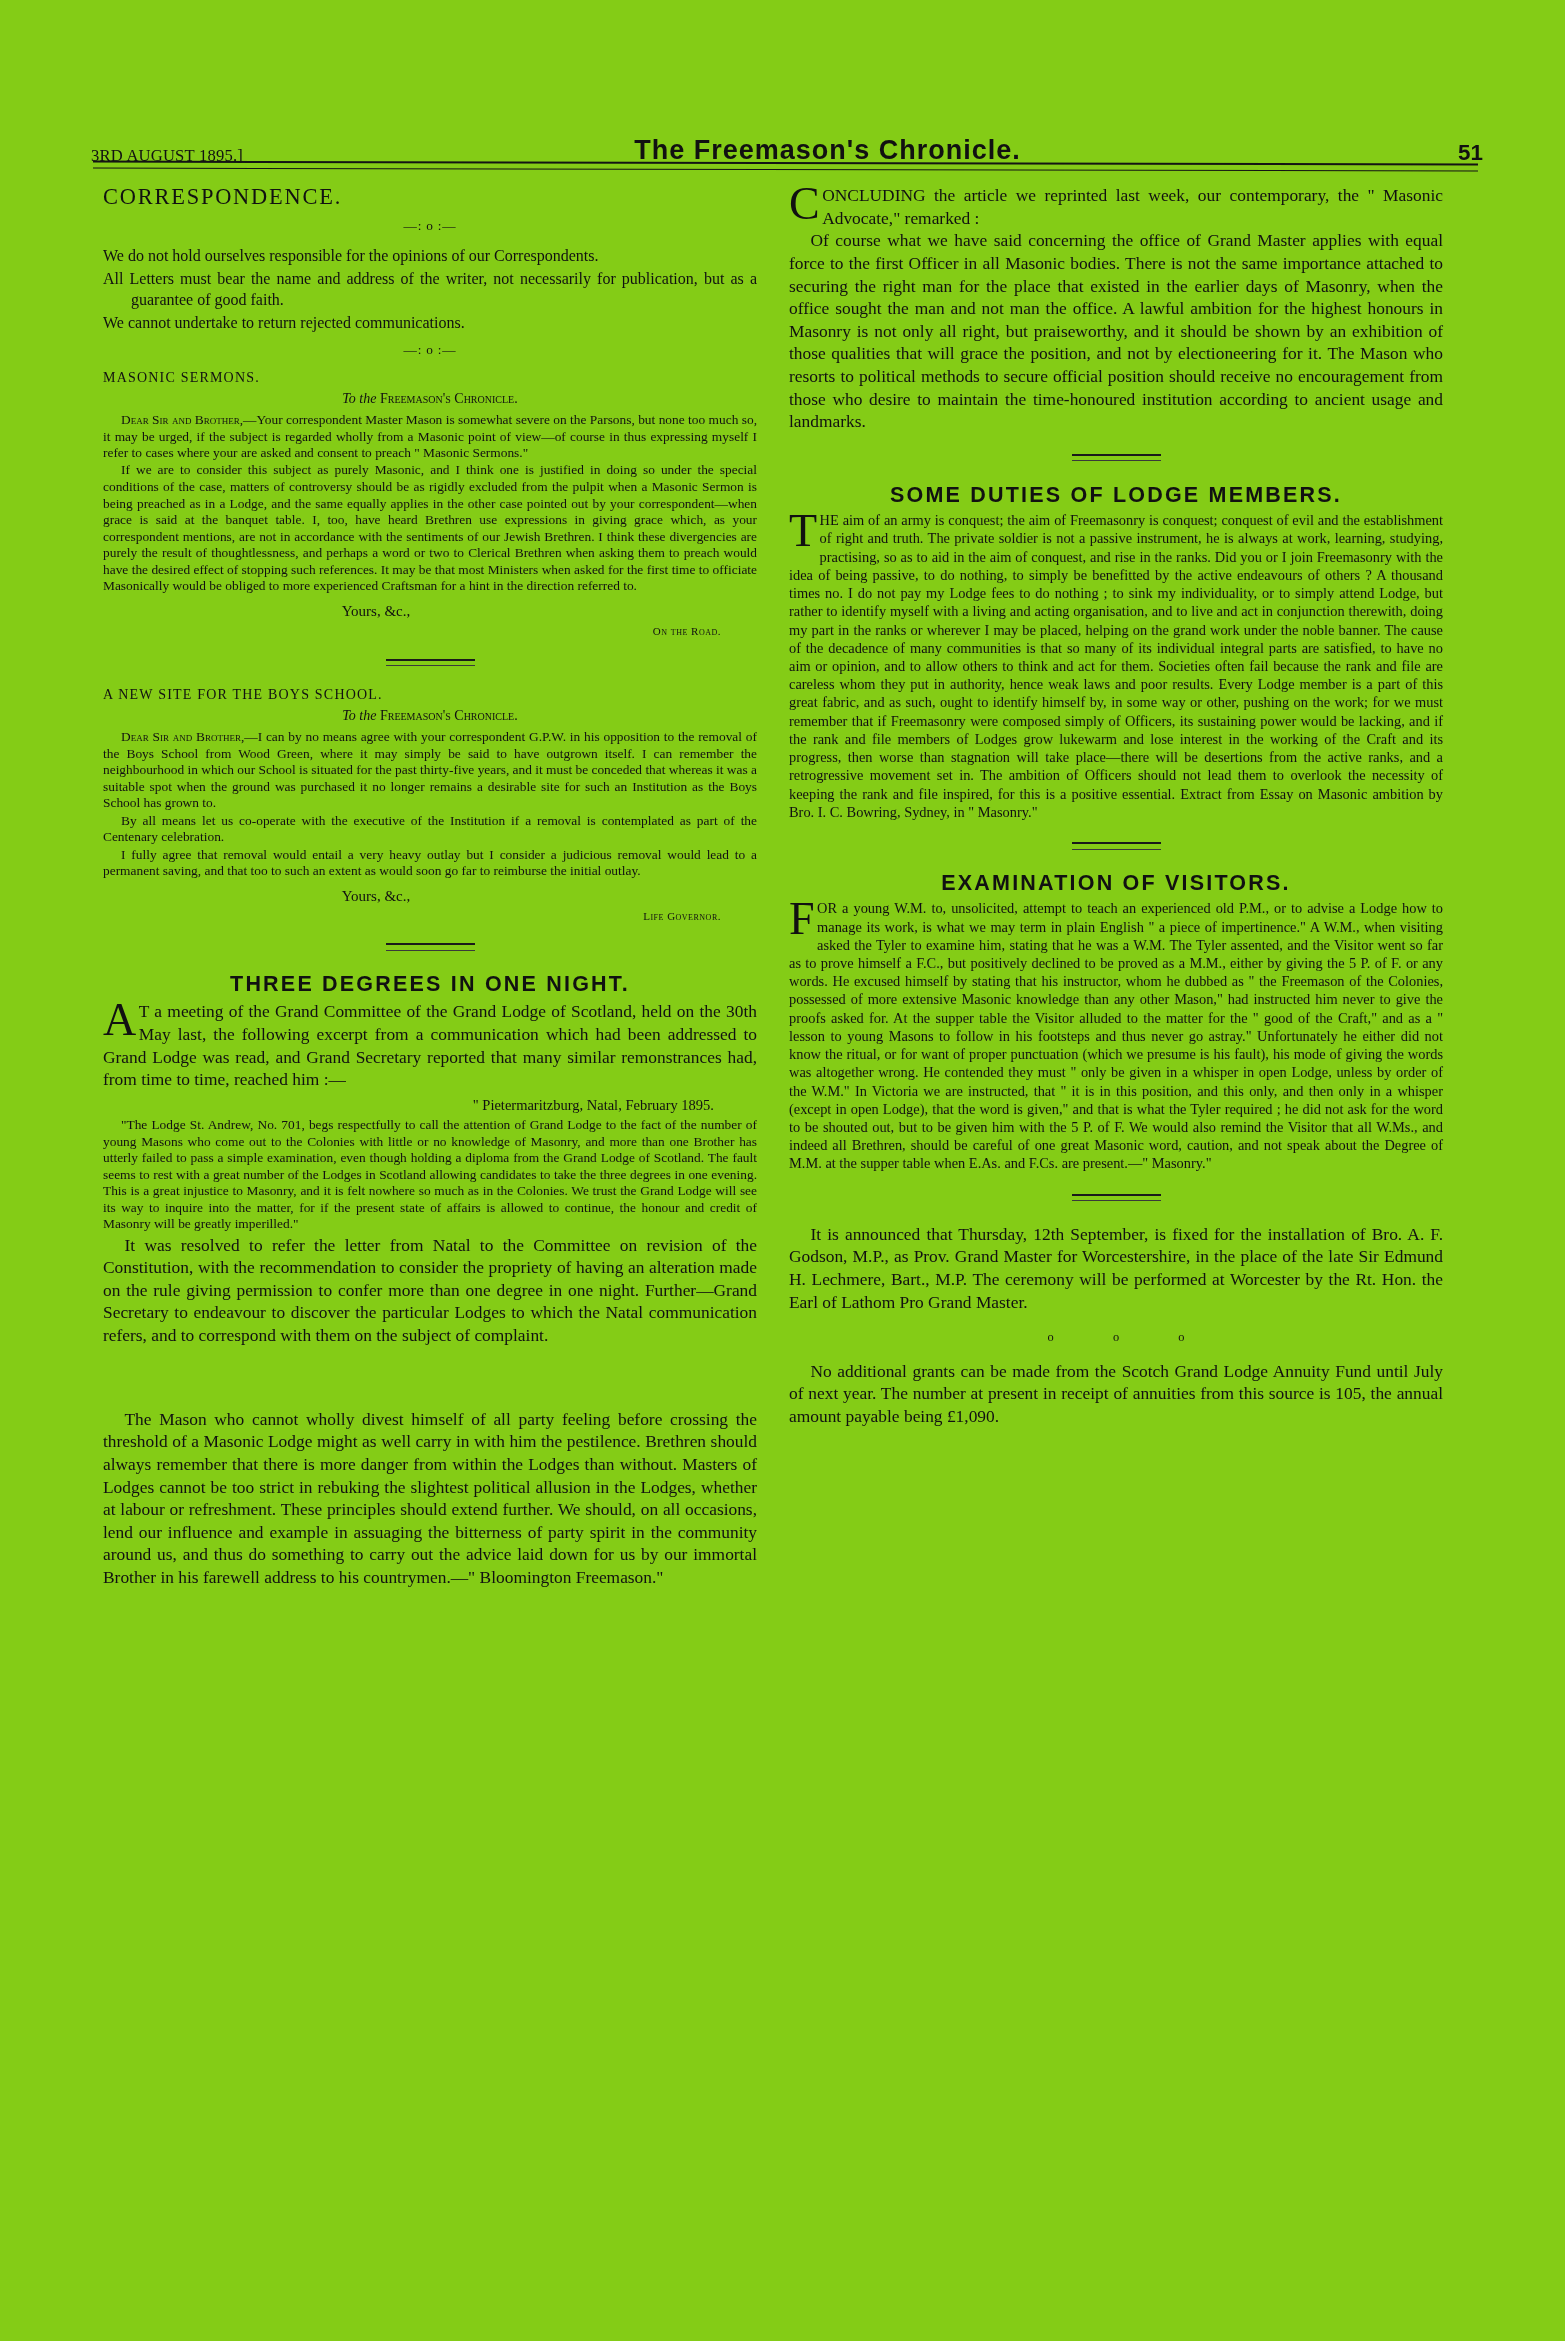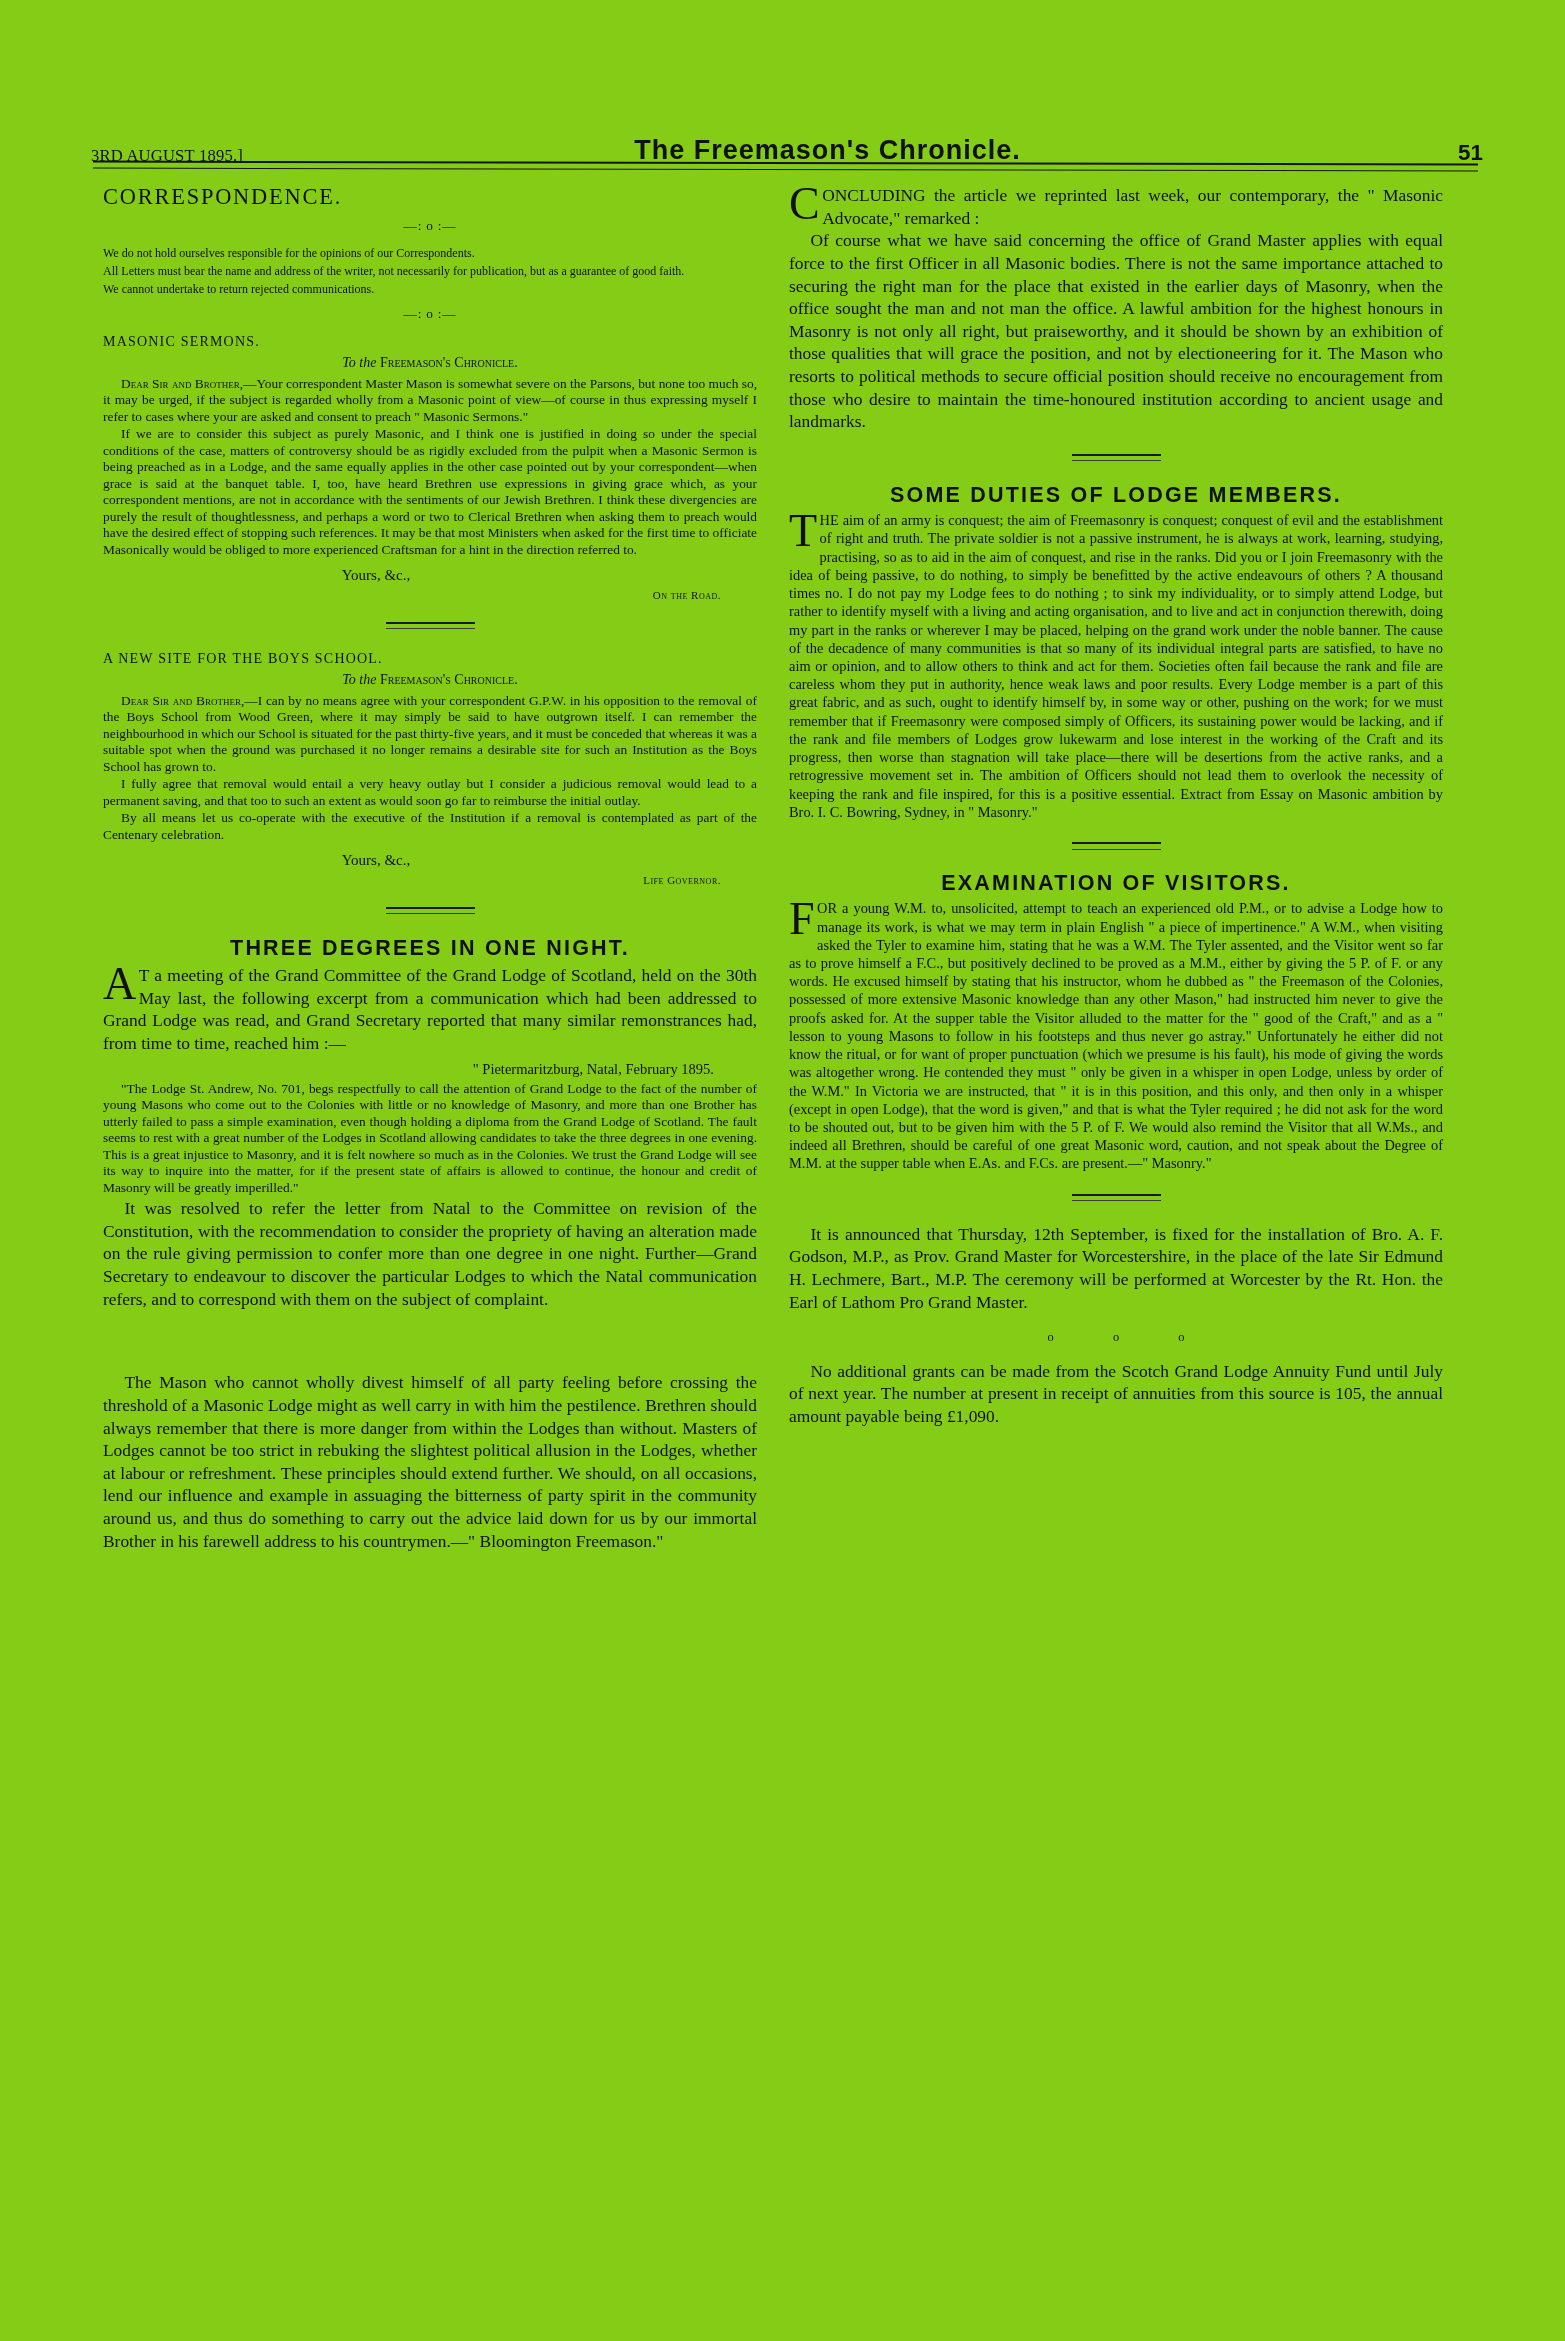--- a/index.html
+++ b/index.html
@@ -124,21 +124,21 @@
   .sep-dots {
     text-align: center;
     letter-spacing: 28px;
     font-size: 12.4px;
     margin: 16.6px 0 15px 0;
     padding-left: 28px;
   }
 
   
   .lead {
-    font-size: 12px;
+    font-size: 16px;
     line-height: 1.30;
     text-align: justify;
     margin: 0 0 2.5px 0;
   }
   .lead.hang {
     padding-left: 28px;
     text-indent: -28px;
   }
   .big {
     font-size: 17.4px;
@@ -233,22 +233,22 @@
 
     <div class="sep"></div>
 
     <div>
       <h3 class="sect-small">A NEW SITE FOR THE BOYS SCHOOL.</h3>
       <div class="to-the">
         <i>To the</i>
         <span>Freemason's Chronicle.</span>
       </div>
       <p class="small"><span class="sc">Dear Sir and Brother,</span><span>—I can by no means agree with your correspondent G.P.W. in his opposition to the removal of the Boys School from Wood Green, where it may simply be said to have outgrown itself. I can remember the neighbourhood in which our School is situated for the past thirty-five years, and it must be conceded that whereas it was a suitable spot when the ground was purchased it no longer remains a desirable site for such an Institution as the Boys School has grown to.</span></p>
+      <p class="small">By all means let us co-operate with the executive of the Institution if a removal is contemplated as part of the Centenary celebration.</p>
       <p class="small">I fully agree that removal would entail a very heavy outlay but I consider a judicious removal would lead to a permanent saving, and that too to such an extent as would soon go far to reimburse the initial outlay.</p>
-      <p class="small">By all means let us co-operate with the executive of the Institution if a removal is contemplated as part of the Centenary celebration.</p>
       <div class="signoff-yours">Yours, &amp;c.,</div>
       <div class="signoff-name">Life Governor.</div>
     </div>
 
     <div class="sep"></div>
 
     <div>
       <h2 class="sect-sans">THREE DEGREES IN ONE NIGHT.</h2>
       <div class="dropcap-wrap">
         <span class="dropcap">A</span>

